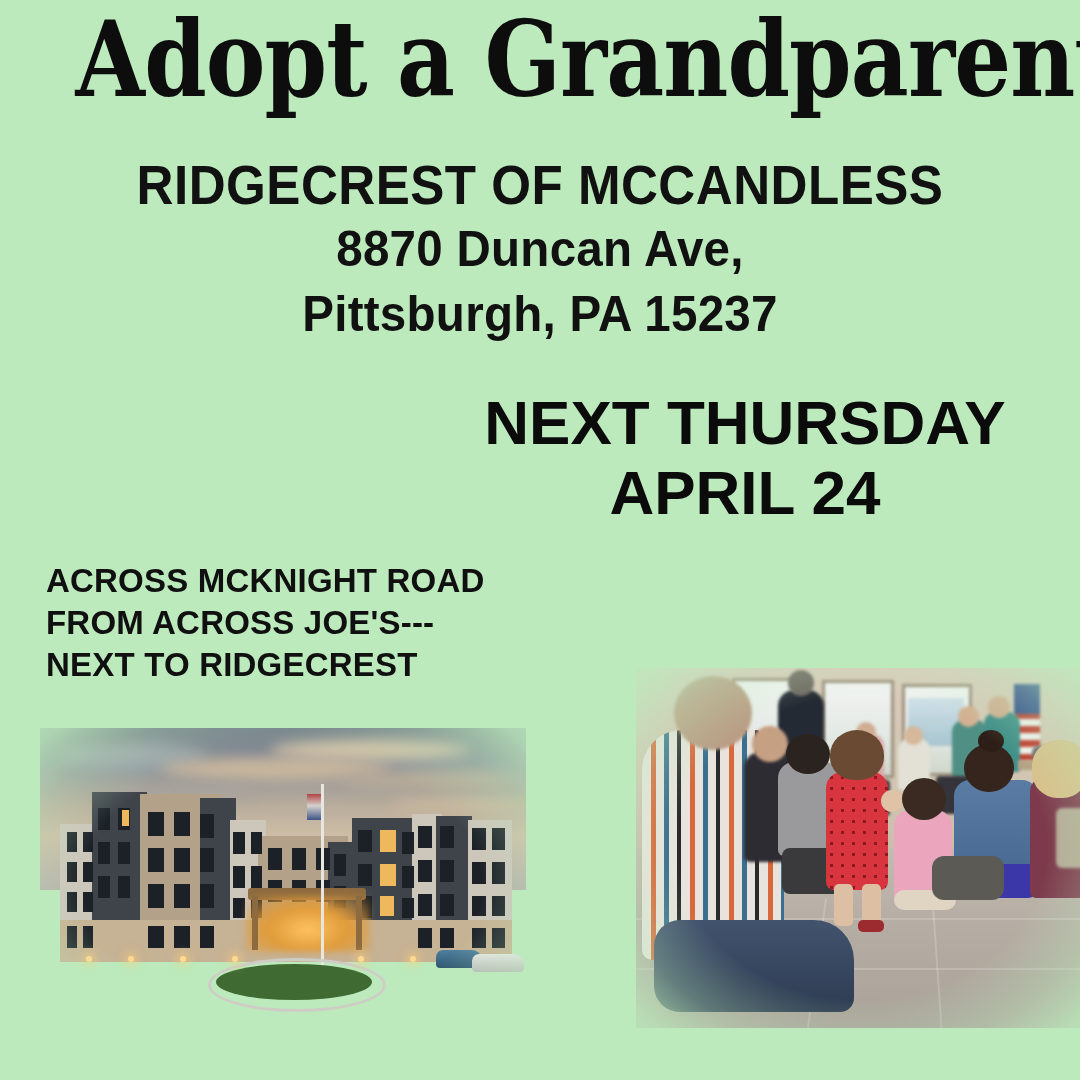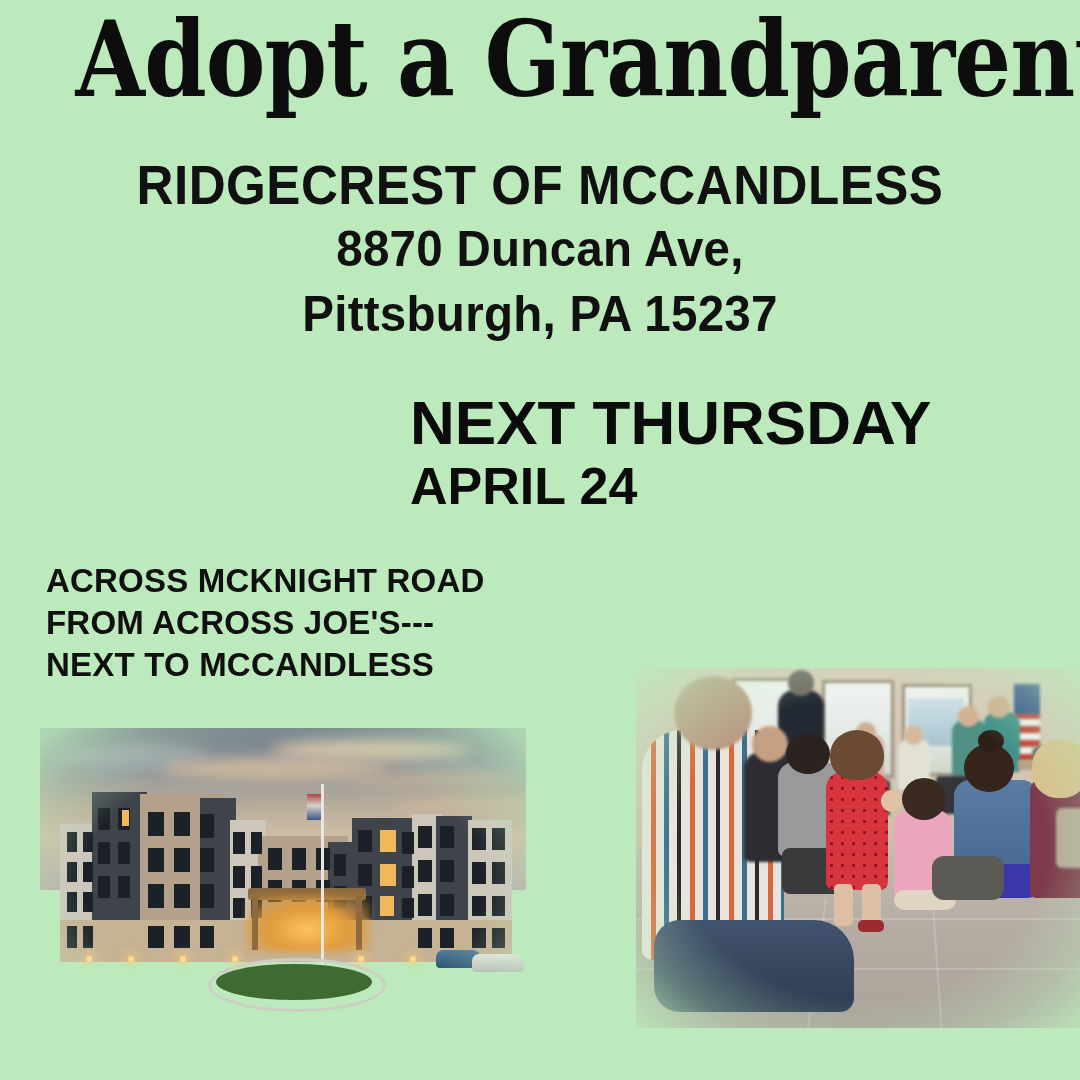--- a/index.html
+++ b/index.html
@@ -68,33 +68,33 @@
     transform: scaleX(0.95);
     white-space: nowrap;
   }
 
   
   .datetime-block {
     position: absolute;
     left: 410px;
     top: 388px;
     width: 670px;
-    text-align: left;
+    text-align: center;
     color: #0b0b0b;
     font-family: "Liberation Sans", sans-serif;
     font-weight: 700;
   }
   .dt-day {
     font-size: 62px;
     line-height: 1.12;
     letter-spacing: 0px;
     white-space: nowrap;
   }
   .dt-date {
-    font-size: 52px;
+    font-size: 62px;
     line-height: 1.15;
     letter-spacing: 0px;
     white-space: nowrap;
   }
   .dt-time {
     font-size: 62px;
     line-height: 1.15;
     letter-spacing: 0px;
     white-space: nowrap;
   }
@@ -290,21 +290,21 @@
   </div>
 
   <div class="datetime-block">
     <div class="dt-day">NEXT THURSDAY</div>
     <div class="dt-date">APRIL 24</div>
   </div>
 
   <div class="directions-block">
     <div>ACROSS MCKNIGHT ROAD</div>
     <div>FROM ACROSS JOE'S---</div>
-    <div>NEXT TO MCCANDLESS</div>
+    <div>NEXT TO RIDGECREST</div>
   </div>
 
   <div class="photo" id="photo-building">
     <div class="photo-inner">
 
       <div class="bld-sky"></div>
       <div class="bld-cloud" style="left:18px; top:16px; width:150px; height:26px; background:#9aa0a8;"></div>
       <div class="bld-cloud" style="left:120px; top:30px; width:230px; height:22px; background:#cbb89d;"></div>
       <div class="bld-cloud" style="left:230px; top:12px; width:200px; height:20px; background:#d6c4a8;"></div>
       <div class="bld-cloud" style="left:300px; top:44px; width:180px; height:18px; background:#b9ac99;"></div>

